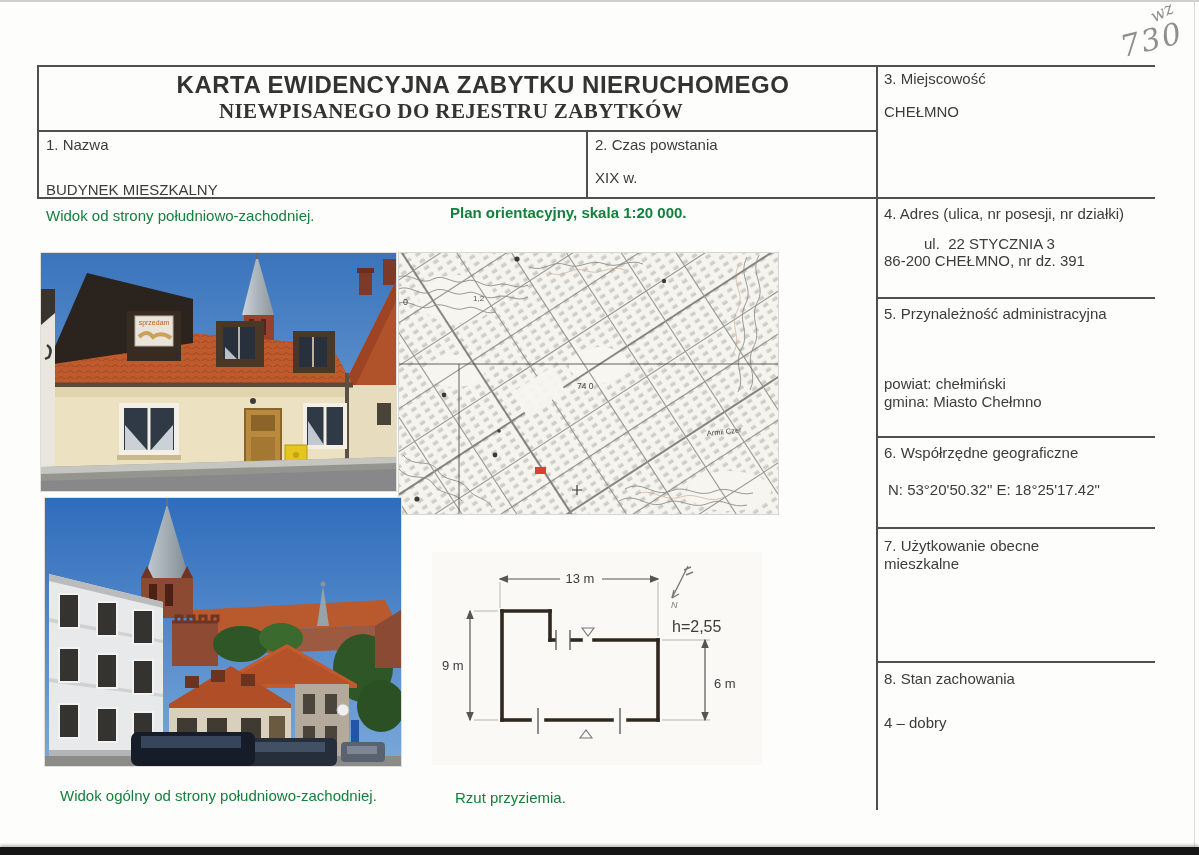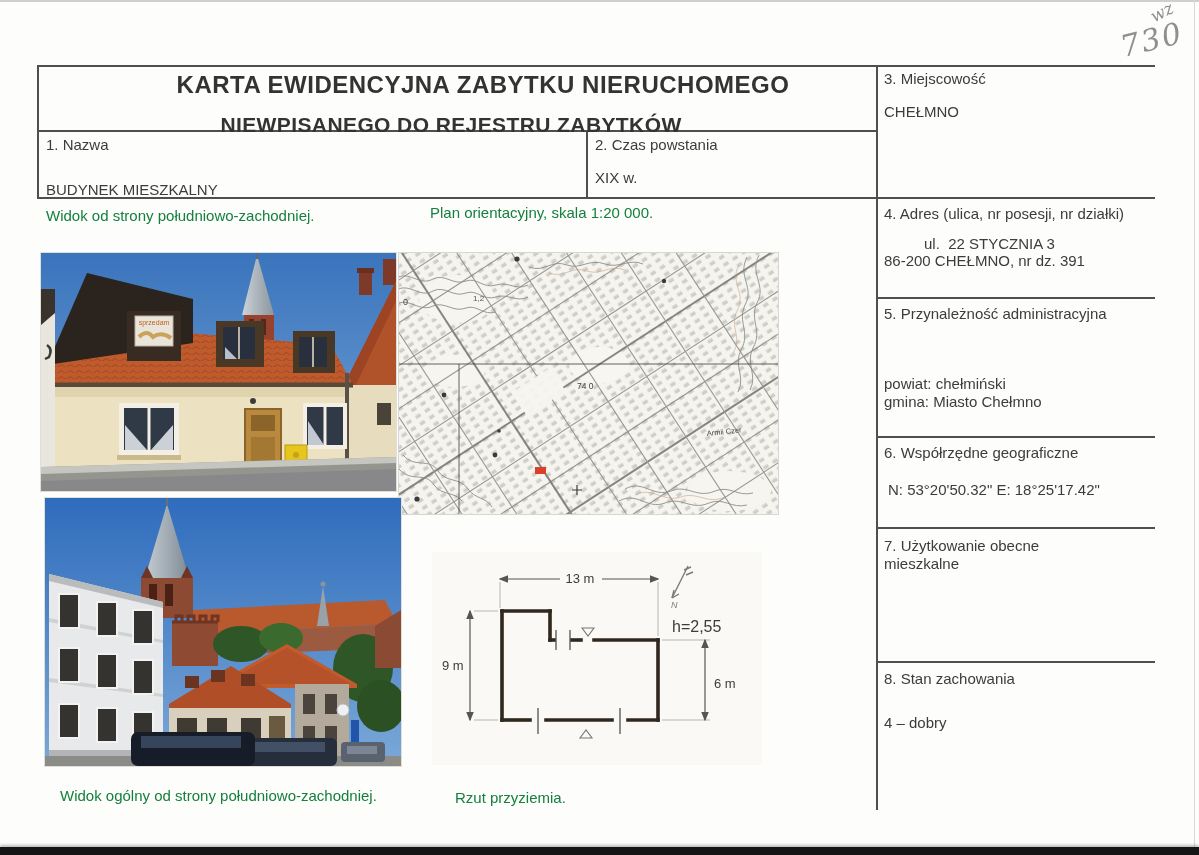--- a/index.html
+++ b/index.html
@@ -38,21 +38,21 @@
   <div class="hline" style="left:37px;top:197px;width:1118px;"></div>
   <div class="hline" style="left:876px;top:297px;width:279px;"></div>
   <div class="hline" style="left:876px;top:436px;width:279px;"></div>
   <div class="hline" style="left:876px;top:527px;width:279px;"></div>
   <div class="hline" style="left:876px;top:661px;width:279px;"></div>
   <div class="vline" style="left:37px;top:65px;height:134px;"></div>
   <div class="vline" style="left:586px;top:131px;height:67px;"></div>
   <div class="vline" style="left:876px;top:65px;height:745px;"></div>
 
   <div class="abs title1" style="left:37px;top:71px;width:892px;">KARTA EWIDENCYJNA ZABYTKU NIERUCHOMEGO</div>
-  <div class="abs title2" style="left:37px;top:113px;width:828px;">NIEWPISANEGO DO REJESTRU ZABYTKÓW</div>
+  <div class="abs title2" style="left:37px;top:99px;width:828px;font-family:Liberation Serif, serif;">NIEWPISANEGO DO REJESTRU ZABYTKÓW</div>
 
   <div class="abs lbl" style="left:46px;top:136px;">1. Nazwa</div>
   <div class="abs val" style="left:46px;top:169px;margin-top:12px;">BUDYNEK MIESZKALNY</div>
   <div class="abs lbl" style="left:595px;top:136px;">2. Czas powstania</div>
   <div class="abs val" style="left:595px;top:169px;">XIX w.</div>
 
   <div class="abs lbl" style="left:884px;top:70px;">3. Miejscowość</div>
   <div class="abs val" style="left:884px;top:103px;text-align:right;">CHEŁMNO</div>
 
   <div class="abs lbl" style="left:884px;top:205px;">4. Adres (ulica, nr posesji, nr działki)</div>
@@ -66,21 +66,21 @@
   <div class="abs lbl" style="left:884px;top:444px;">6. Współrzędne geograficzne</div>
   <div class="abs val" style="left:888px;top:481px;">N: 53°20'50.32" E: 18°25'17.42"</div>
 
   <div class="abs lbl" style="left:884px;top:537px;">7. Użytkowanie obecne</div>
   <div class="abs val" style="left:884px;top:555px;">mieszkalne</div>
 
   <div class="abs lbl" style="left:884px;top:670px;">8. Stan zachowania</div>
   <div class="abs val" style="left:884px;top:714px;">4 – dobry</div>
 
   <div class="abs cap" style="left:46px;top:207px;">Widok od strony południowo-zachodniej.</div>
-  <div class="abs cap" style="left:430px;top:204px;">Plan orientacyjny, skala 1:20 000.</div>
+  <div class="abs cap" style="left:450px;top:204px;font-weight:bold;">Plan orientacyjny, skala 1:20 000.</div>
   <div class="abs cap" style="left:60px;top:787px;">Widok ogólny od strony południowo-zachodniej.</div>
   <div class="abs cap" style="left:455px;top:789px;">Rzut przyziemia.</div>
 
   <svg class="abs" style="left:40px;top:252px;border:1px solid #e0ded8;" width="355" height="238" viewBox="0 0 355 238">
     <defs>
       <linearGradient id="sky1" x1="0" y1="0" x2="0" y2="1">
         <stop offset="0" stop-color="#3a74bc"></stop>
           <stop offset="1" stop-color="#74a3d6"></stop>
       </linearGradient>
       <linearGradient id="spg" x1="0" y1="0" x2="1" y2="0">

